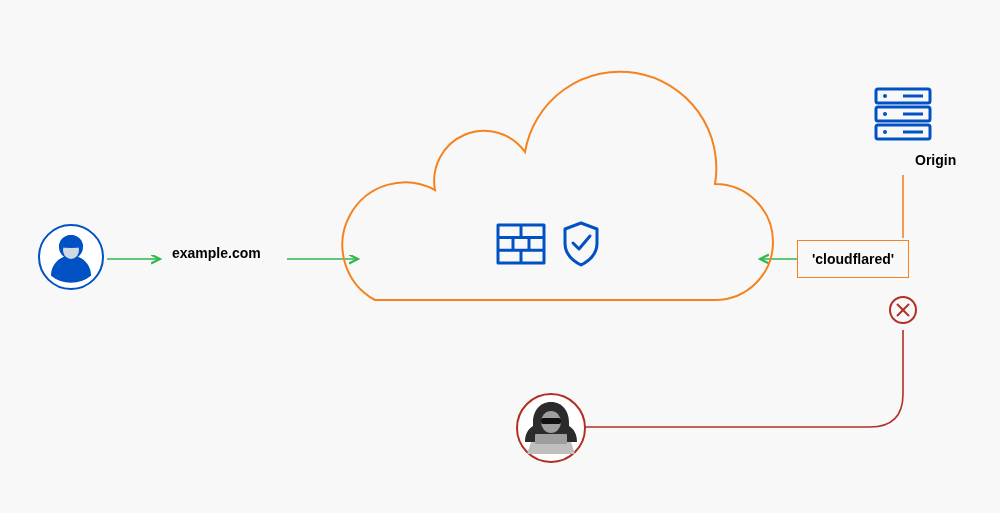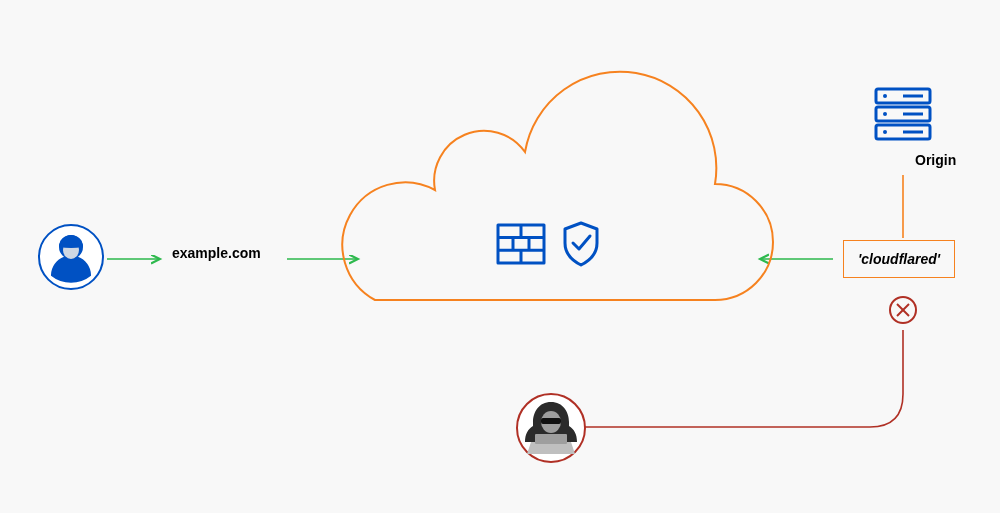--- a/index.html
+++ b/index.html
@@ -98,21 +98,21 @@
     <circle cx="12" cy="28" r="2" fill="#0051c3" stroke="none"></circle>
     <circle cx="12" cy="46" r="2" fill="#0051c3" stroke="none"></circle>
     <line x1="30" y1="10" x2="50" y2="10"></line>
     <line x1="30" y1="28" x2="50" y2="28"></line>
     <line x1="30" y1="46" x2="50" y2="46"></line>
   </svg>
 </div>
 
 <div class="label" style="left:915px; top:152px;">Origin</div>
 
-<div class="cloudflared-box" style="left:843px; top:240px;font-style:italic;">
+<div class="cloudflared-box" style="left:797px; top:240px;">
   <span>'cloudflared'</span>
 </div>
 
 <div class="icon-wrap" style="left:515px; top:392px;">
   <svg width="72" height="72" viewBox="0 0 72 72">
     <circle cx="36" cy="36" r="34" fill="#fff" stroke="#b03025" stroke-width="2"></circle>
 
     <path d="M36 10 c-12 0 -18 10 -18 20 v4 c-5 3 -8 8 -8 16 h52 c0 -8 -3 -13 -8 -16 v-4 c0 -10 -6 -20 -18 -20 z" fill="#2b2b2b"></path>
 
     <ellipse cx="36" cy="30" rx="10" ry="11" fill="#9e9e9e"></ellipse>

